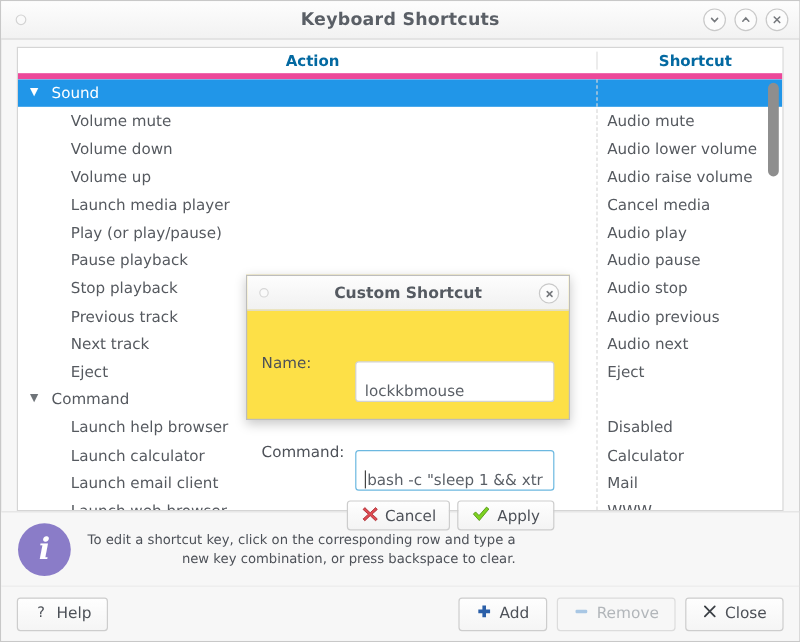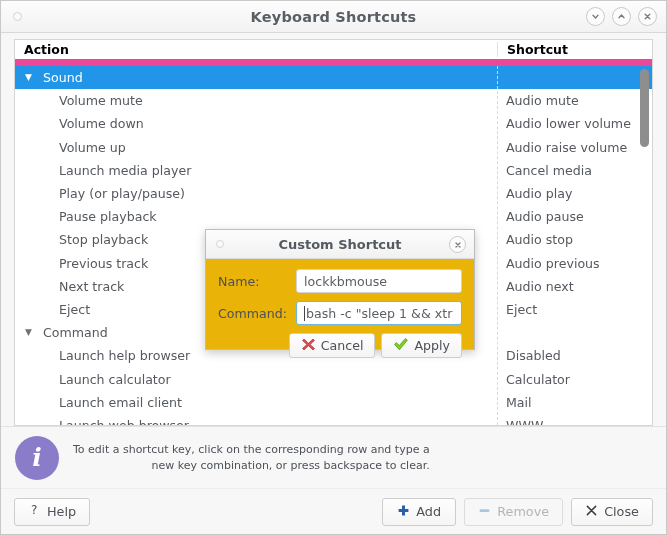--- a/index.html
+++ b/index.html
@@ -56,22 +56,22 @@
     flex: 1 1 auto; min-height: 0;
     background: #ffffff;
     border: 1px solid #d5d5d5;
     display: flex; flex-direction: column;
     position: relative; overflow: hidden;
   }
   .lhead {
     flex: 0 0 26px; height: 26px;
     display: flex; align-items: center;
     background: #ffffff;
-    border-bottom: 7px solid #ec4899;
-    font-size: 12.5px; font-weight: bold; color: #000000;
+    border-bottom: 5px solid #ec4899;
+    font-size: 12.5px; font-weight: bold; color: #0369a1; text-align: center;
   }
   .lhead .cell-action { flex: 0 0 482px; padding-left: 9px; }
   .lhead .cell-short {
     flex: 1 1 auto; padding-left: 9px;
     border-left: 1px solid #e0e0e0;
   }
   .rows { flex: 1 1 auto; overflow: hidden; position: relative; }
   .row {
     height: 23.2px; display: flex; align-items: center;
     font-size: 12.6px; color: #55595f;
@@ -138,21 +138,21 @@
     border: 1px solid #cdcdcd; border-radius: 3px;
     font-size: 12.8px; color: #4d5158;
   }
   .btn.disabled { color: #b2b6ba; background: #f7f7f7; border-color: #dcdcdc; justify-content: space-between; }
   .spacer { flex: 1 1 auto; }
 
   
   .dialog {
     position: absolute; left: 204px; top: 228px;
     width: 270px; height: 121px;
-    background: #eab308;
+    background: #fde047;
     border: 1px solid #bdbdbd;
     box-shadow: 0 3px 9px rgba(0,0,0,.22);
     display: flex; flex-direction: column;
     z-index: 20;
   }
   .d-title {
     height: 29px; flex: 0 0 29px;
     background: linear-gradient(#fdfdfd, #f1f1f1);
     border-bottom: 1px solid #dcdcdc;
     display: flex; align-items: center; position: relative;
@@ -174,24 +174,24 @@
   }
   .d-body { flex: 1 1 auto; padding: 10px 12px 0 12px; }
   .frow { display: flex; align-items: center; margin-bottom: 8px; }
   .flabel {
     font-size: 12.6px; color: #4d5158;
     flex: 0 0 78px;
   }
   .finput {
     flex: 1 1 auto; height: 24px;
     border: 1px solid #d2d2d2; border-radius: 3px;
-    background: #ffffff; padding: 1px 7px;
+    background: #ffffff; padding: 16px 7px;
     font-size: 12.6px; color: #5a5f66;
-    display: flex; align-items: center;
-    white-space: nowrap; overflow: hidden;
+    display: flex; 
+    white-space: nowrap; overflow: hidden; margin-top: 32px;
   }
   .finput.focused { border: 1px solid #6cb8e0; }
   .caret {
     display: inline-block; width: 1px; height: 15px;
     background: #444; margin-right: 1px;
   }
   .d-btns { display: flex; justify-content: flex-end; gap: 6px; margin-top: 2px; }
   .dbtn {
     height: 25px; padding: 0 11px;
     display: inline-flex; align-items: center; gap: 5px;

